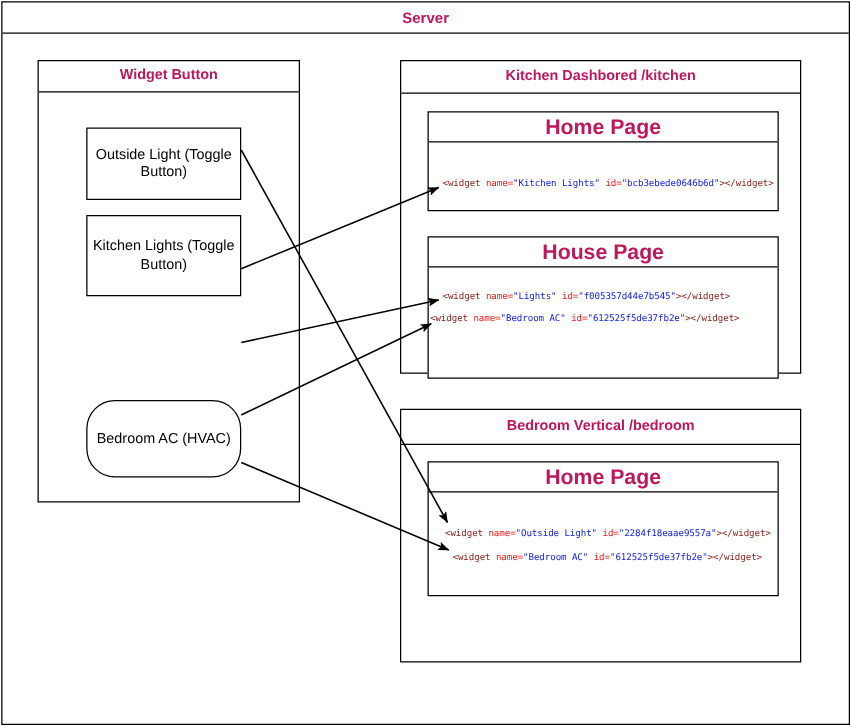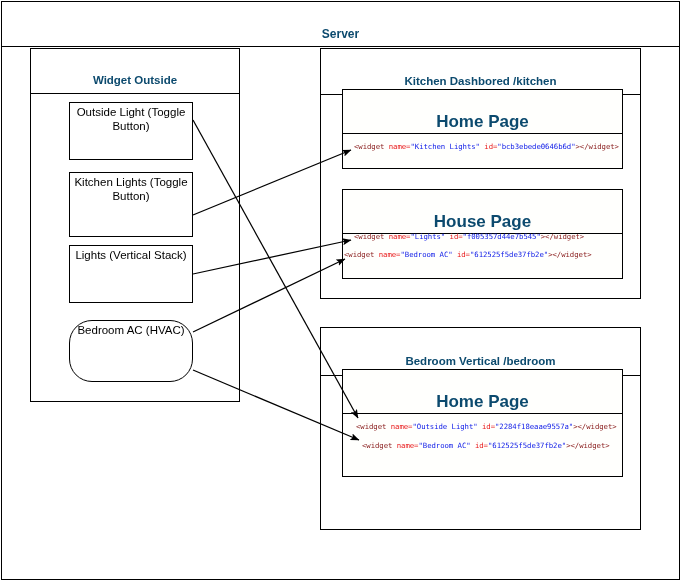--- a/index.html
+++ b/index.html
@@ -27,26 +27,25 @@
   .box-title {
     position: absolute;
     left: 0;
     top: 0;
     width: 100%;
     box-sizing: border-box;
     border-bottom: 1.4px solid #000000;
     text-align: center;
     font-weight: bold;
     font-size: 11.5px;
-    color: #0c4a6e;
+    color: #be185d;
     line-height: 1;
     display: flex;
     align-items: center;
     justify-content: center;
-    margin-top: 20px;
   }
   
   #server-box {
     left: 1px;
     top: 1px;
     width: 679px;
     height: 579px;
   }
   #server-title {
     height: 25px;
@@ -62,21 +61,21 @@
   #widget-storage-title {
     height: 25px;
   }
   
   .widget-card {
     position: absolute;
     box-sizing: border-box;
     border: 1.4px solid #000000;
     background: #ffffff;
     display: flex;
-    align-items: flex-start;
+    align-items: center;
     justify-content: center;
     text-align: center;
     font-size: 11.5px;
     color: #000000;
     line-height: 1.25;
     padding: 2px 4px;
   }
   #widget-card-0 { left: 69px; top: 102px;  width: 124px; height: 58px; }
   #widget-card-1 { left: 69px; top: 172px;  width: 124px; height: 65px; }
   #widget-card-2 { left: 69px; top: 245px;  width: 124px; height: 58px; }
@@ -100,21 +99,21 @@
   #bedroom-dashboard-title { height: 28px; }
 
   
   .page-box {
     position: absolute;
     box-sizing: border-box;
     border: 1.4px solid #000000;
     background: #fffffd;
   }
   #kitchen-home-page  { left: 342px; top: 89px;  width: 281px; height: 80px; }
-  #kitchen-house-page { left: 342px; top: 189px; width: 281px; height: 90px; }
+  #kitchen-house-page { left: 342px; top: 189px; width: 281px; height: 114px; }
   #bedroom-home-page  { left: 342px; top: 369px; width: 281px; height: 108px; }
   .page-title { height: 24px; font-size: 17px; }
 
   
   .code-line {
     position: absolute;
     font-family: "DejaVu Sans Mono", "Liberation Mono", monospace;
     font-size: 7.3px;
     line-height: 1;
     white-space: nowrap;
@@ -142,31 +141,28 @@
 </head>
 <body>
 
 <div id="canvas">
 
   <div class="box" id="server-box">
     <div class="box-title" id="server-title">Server</div>
   </div>
 
   <div class="box" id="widget-storage-box">
-    <div class="box-title" id="widget-storage-title">Widget Outside</div>
+    <div class="box-title" id="widget-storage-title">Widget Button</div>
   </div>
 
   <div class="widget-card" id="widget-card-0">
     <span>Outside Light (Toggle Button)</span>
   </div>
   <div class="widget-card" id="widget-card-1">
     <span>Kitchen Lights (Toggle Button)</span>
-  </div>
-  <div class="widget-card" id="widget-card-2">
-    <span>Lights (Vertical Stack)</span>
   </div>
   <div class="widget-card" id="widget-card-3">
     <span>Bedroom AC (HVAC)</span>
   </div>
 
   <div class="box" id="kitchen-dashboard-box">
     <div class="box-title" id="kitchen-dashboard-title">Kitchen Dashbored /kitchen</div>
   </div>
 
   <div class="page-box" id="kitchen-home-page">

